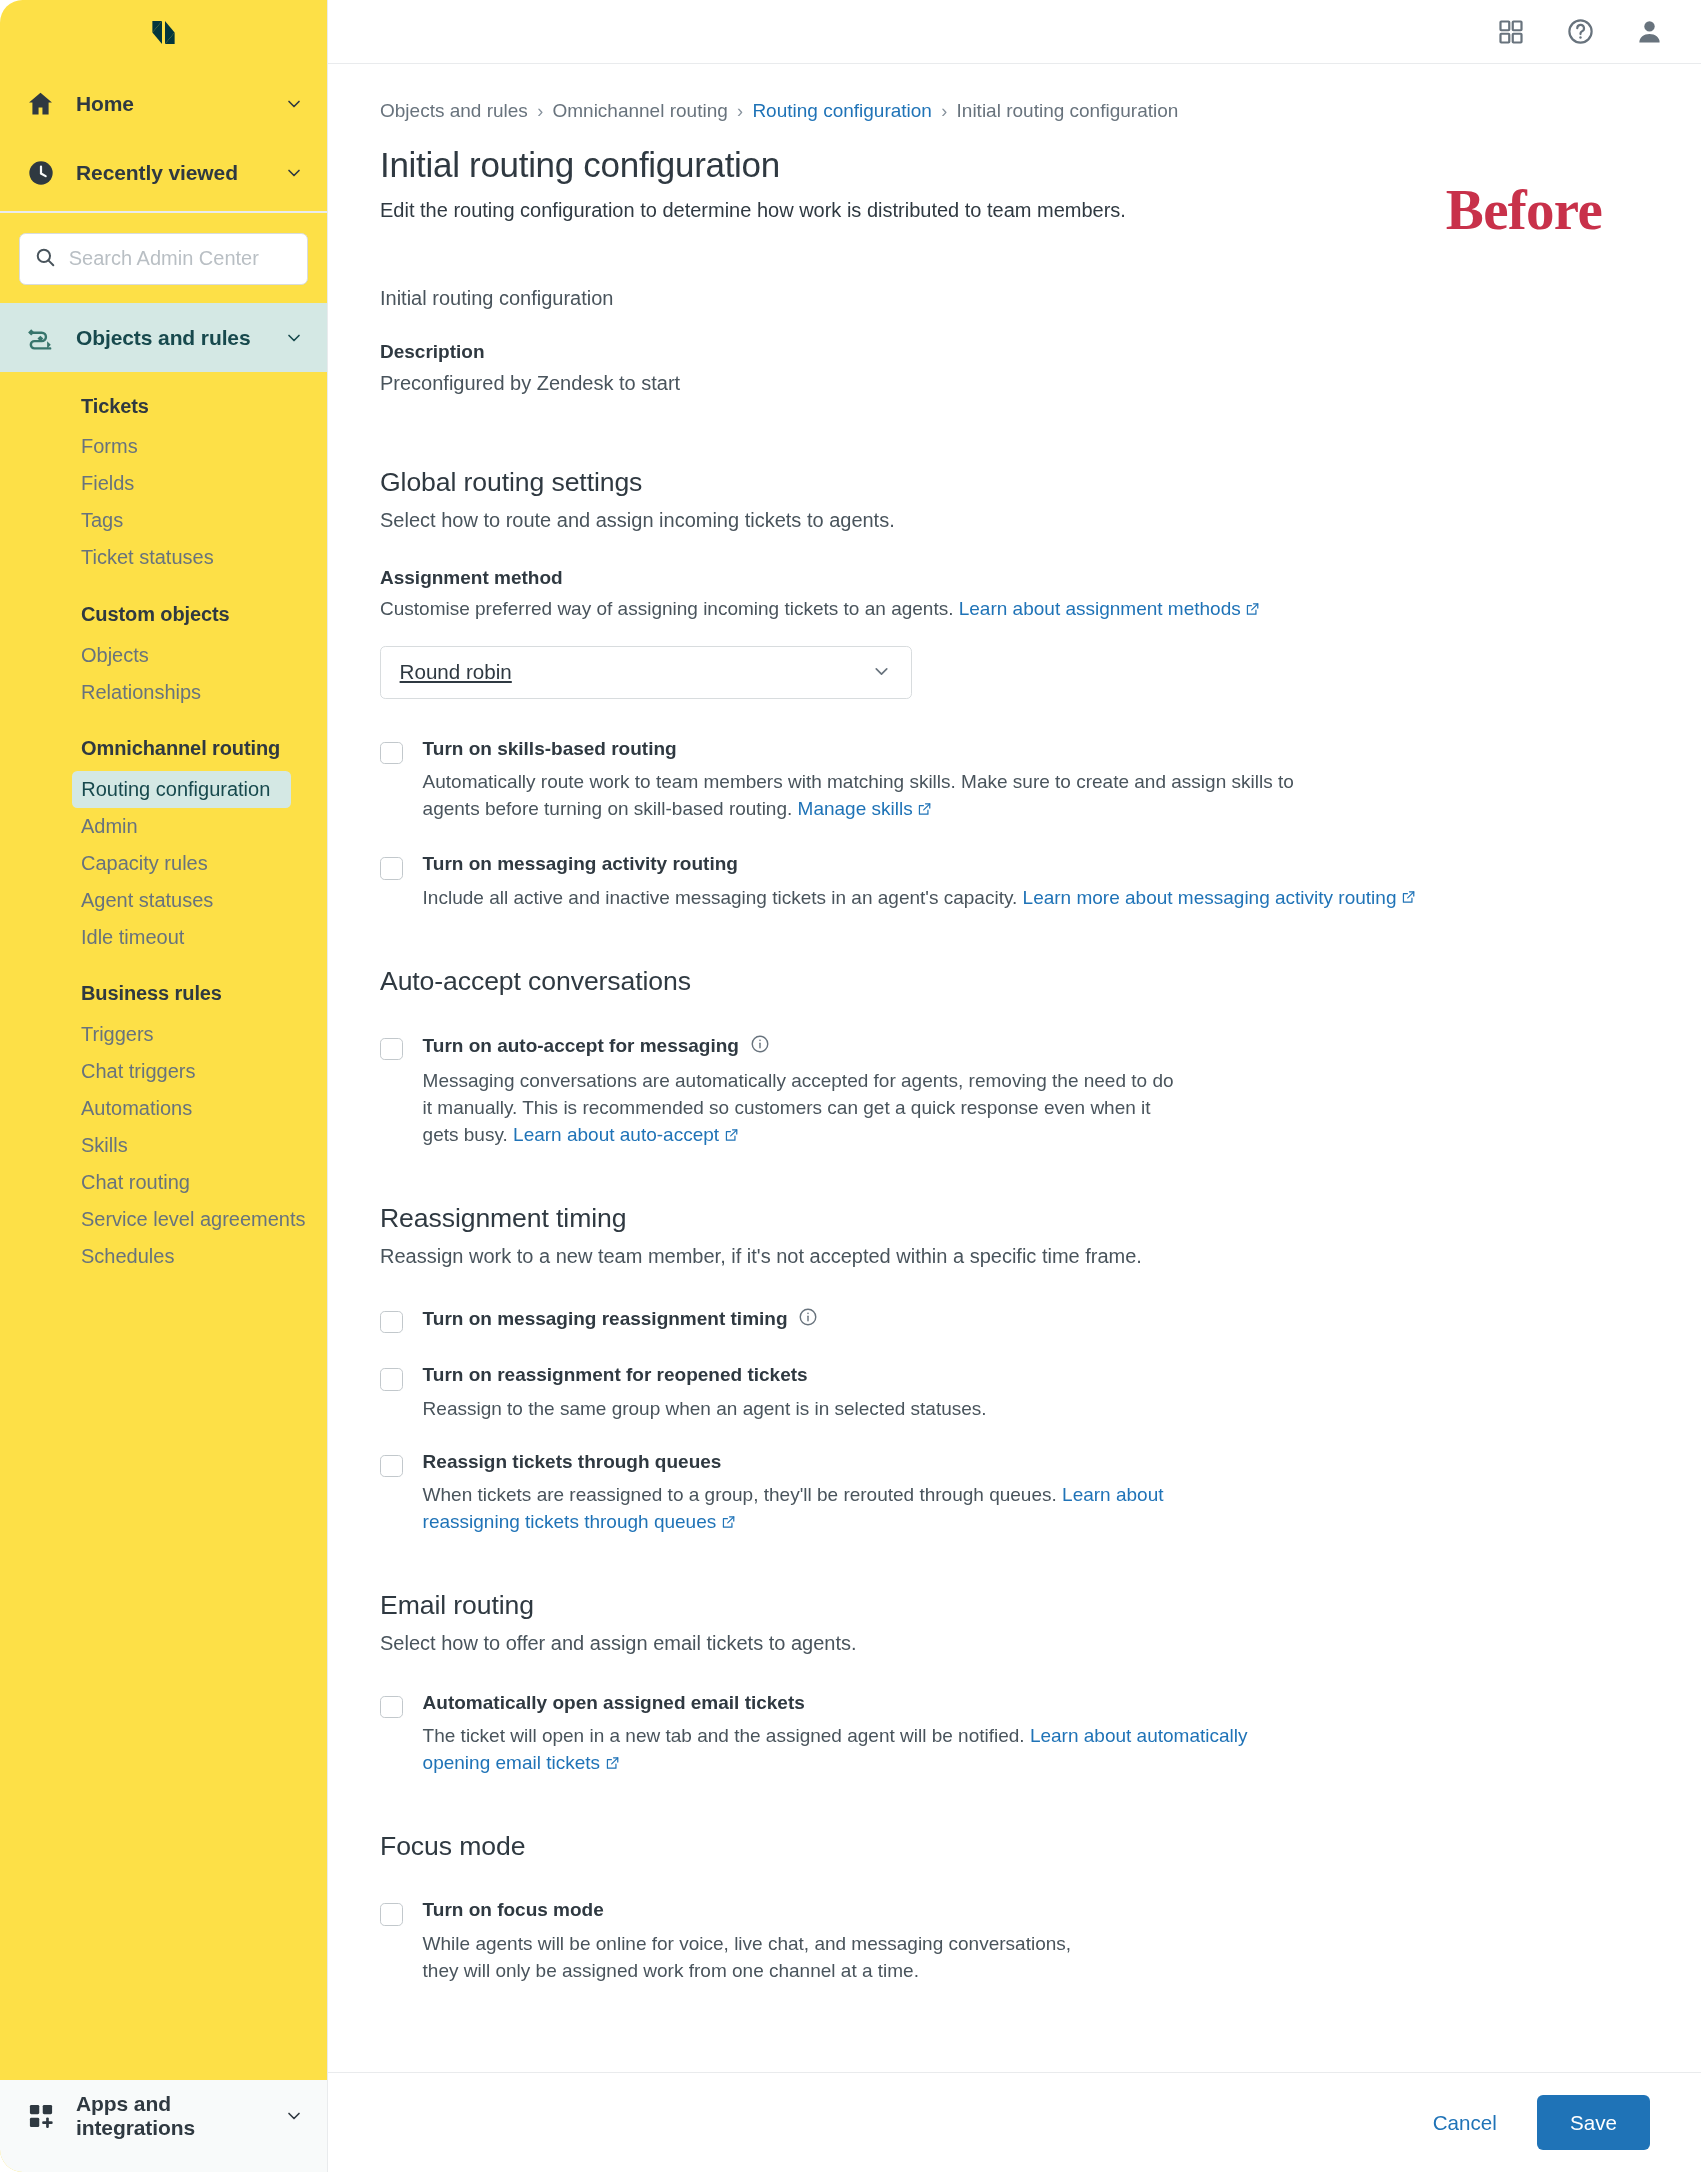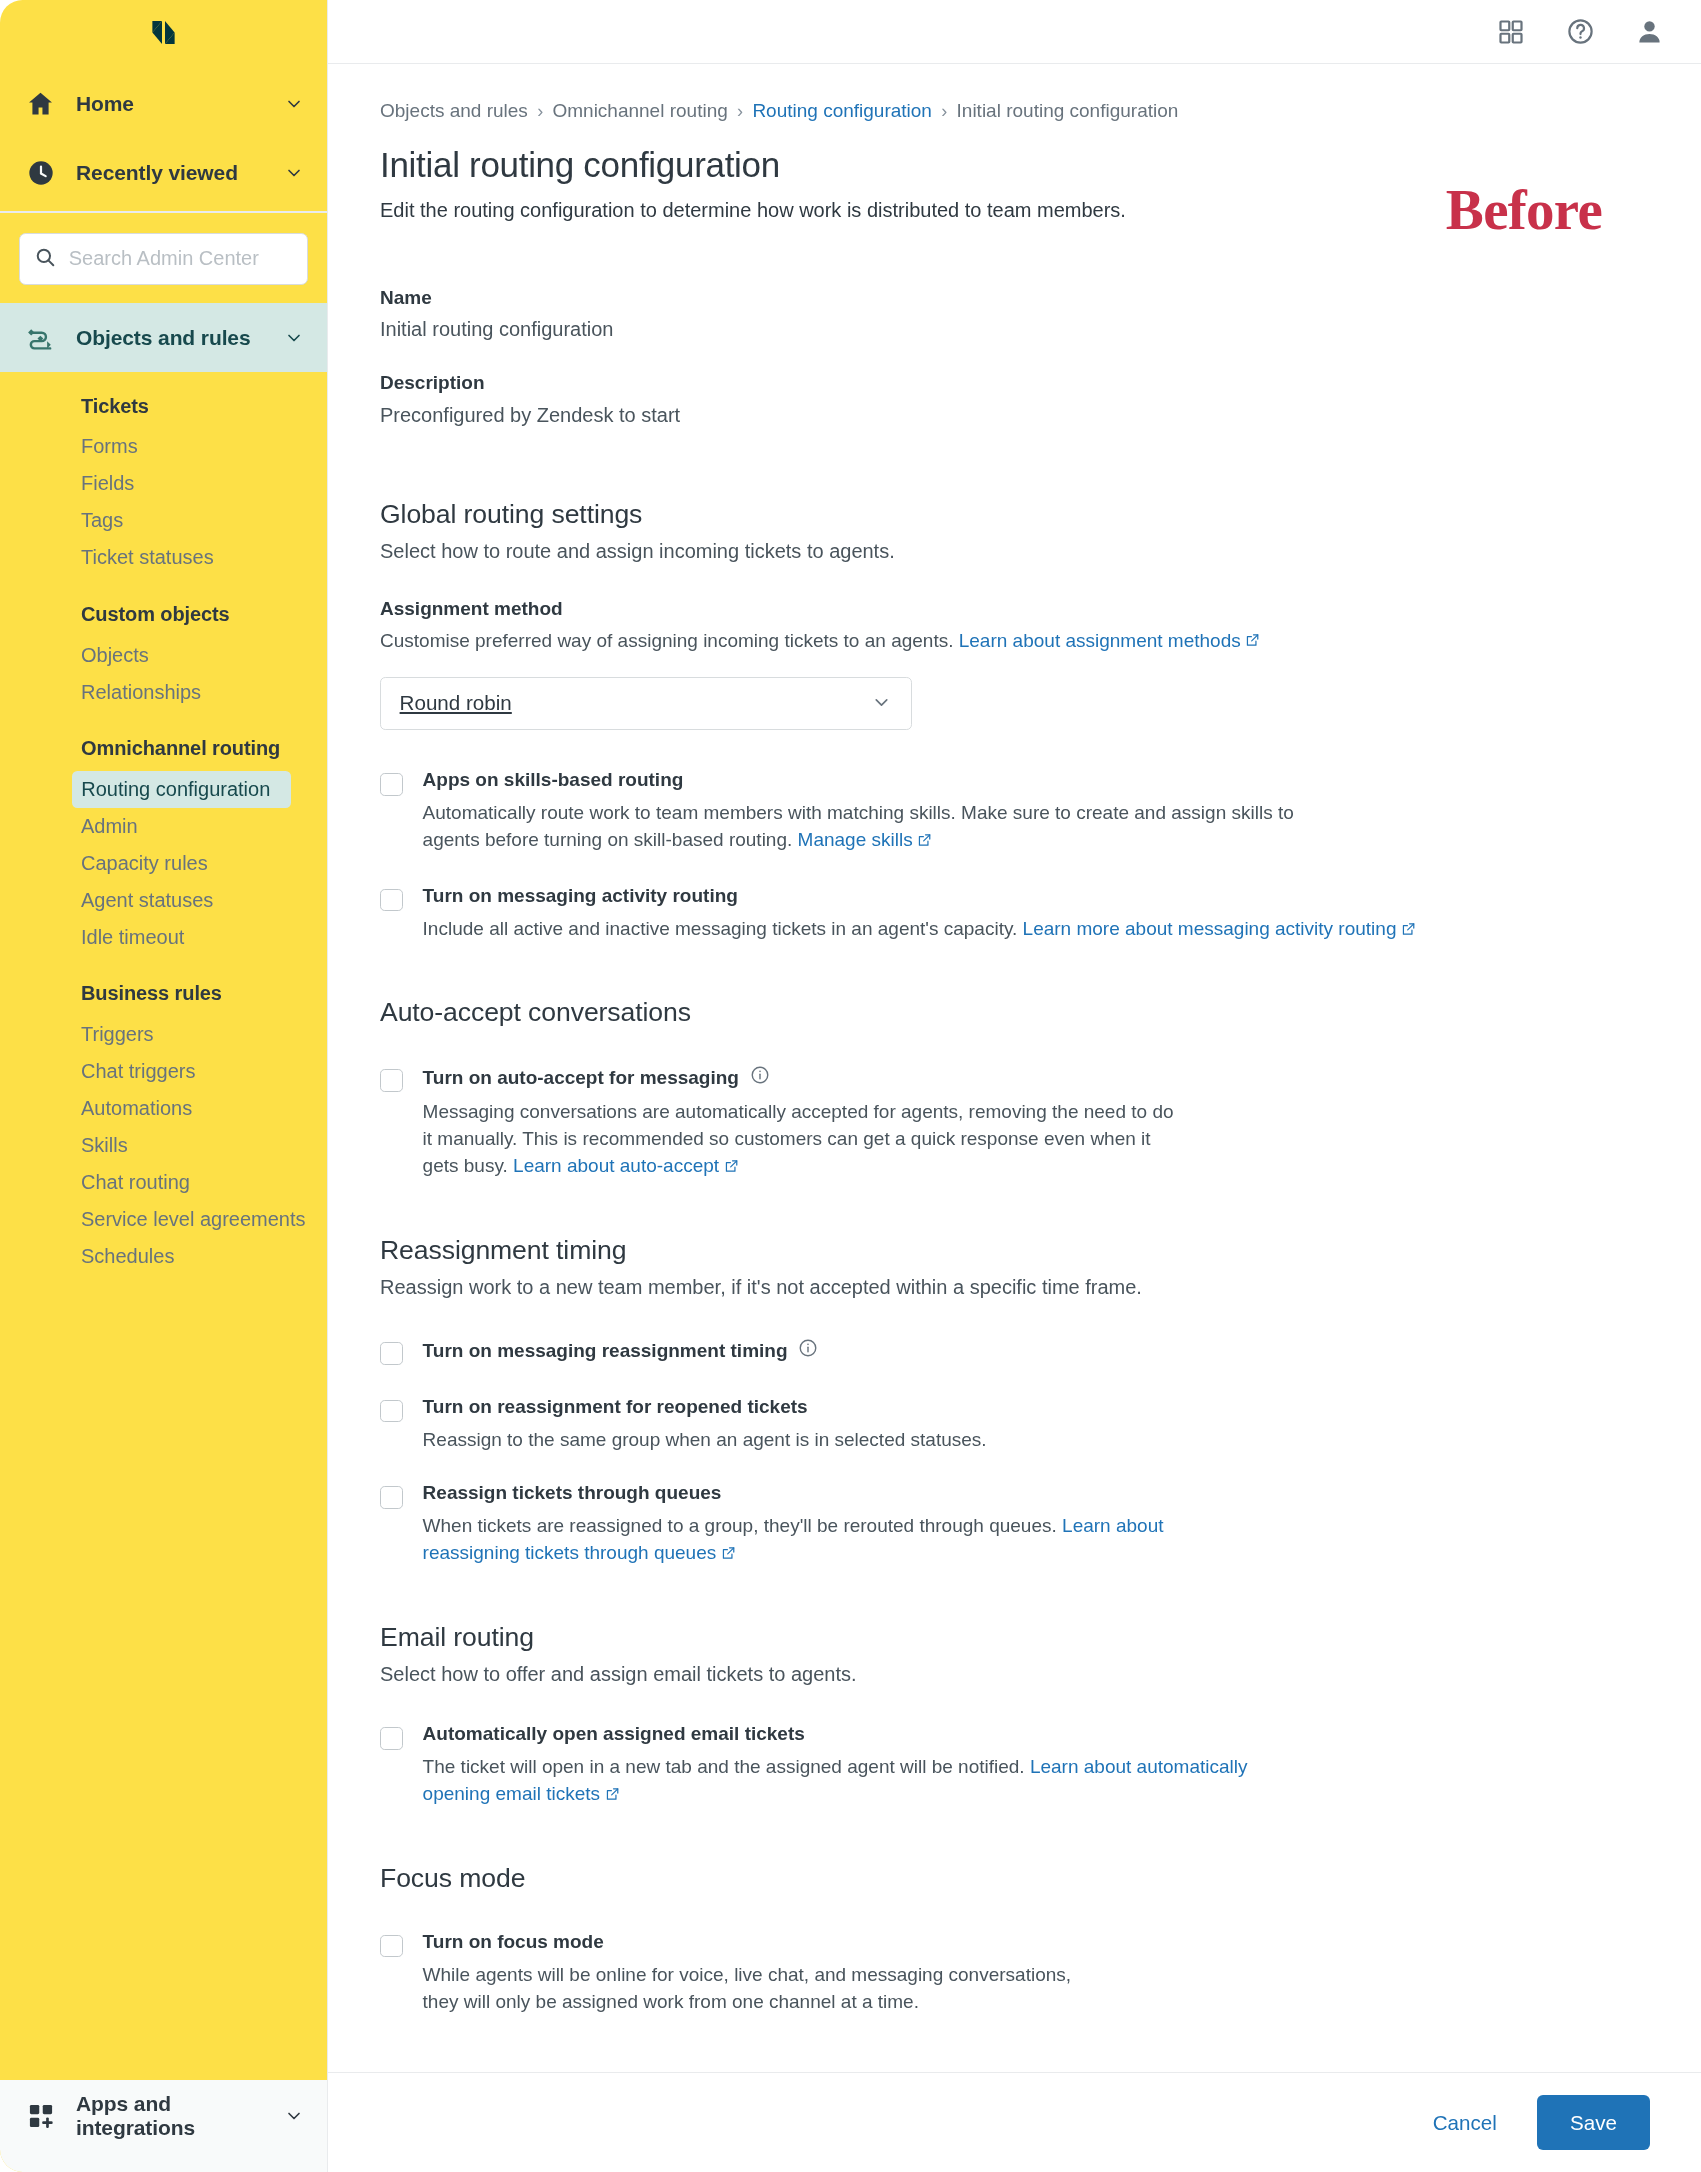--- a/index.html
+++ b/index.html
@@ -484,21 +484,20 @@
         <span class="sep">›</span>
         <span class="crumb link">Routing configuration</span>
         <span class="sep">›</span>
         <span class="crumb">Initial routing configuration</span>
       </div>
 
       <h1 class="page-title">Initial routing configuration</h1>
       <div class="page-sub">Edit the routing configuration to determine how work is distributed to team members.</div>
 
       <div class="field-block">
-        <div class="field-label">Name</div>
         <div class="field-value">Initial routing configuration</div>
       </div>
 
       <div class="field-block desc">
         <div class="field-label">Description</div>
         <div class="field-value">Preconfigured by Zendesk to start</div>
       </div>
 
       <div class="spacer-lg"></div>
 
@@ -523,21 +522,21 @@
               <svg width="21" height="21" viewBox="0 0 24 24" fill="none" stroke="#68737D" stroke-width="1.9" stroke-linecap="round" stroke-linejoin="round">
                   <polyline points="6 9 12 15 18 9"></polyline>
                 </svg>
             </span>
           </div>
         </div>
 
         <div class="check-row" style="margin-top:39px">
           <span class="cbox"></span>
           <div class="check-body">
-            <div class="check-title">Apps on skills-based routing</div>
+            <div class="check-title">Turn on skills-based routing</div>
             <div class="check-desc">
               <span>Automatically route work to team members with matching skills. Make sure to create and assign skills to agents before turning on skill-based routing.</span>
               <a class="ext"><span>Manage skills</span><span class="extico"><svg width="14.6" height="14.6" viewBox="0 0 24 24" fill="none" stroke="#1F73B7" stroke-width="2" stroke-linecap="round" stroke-linejoin="round">
                       <path d="M18 13.5V20H4V6h6.5"></path>
                       <polyline points="14 3 21 3 21 10"></polyline>
                       <line x1="21" y1="3" x2="11" y2="13"></line>
                     </svg></span></a>
             </div>
           </div>
         </div>

